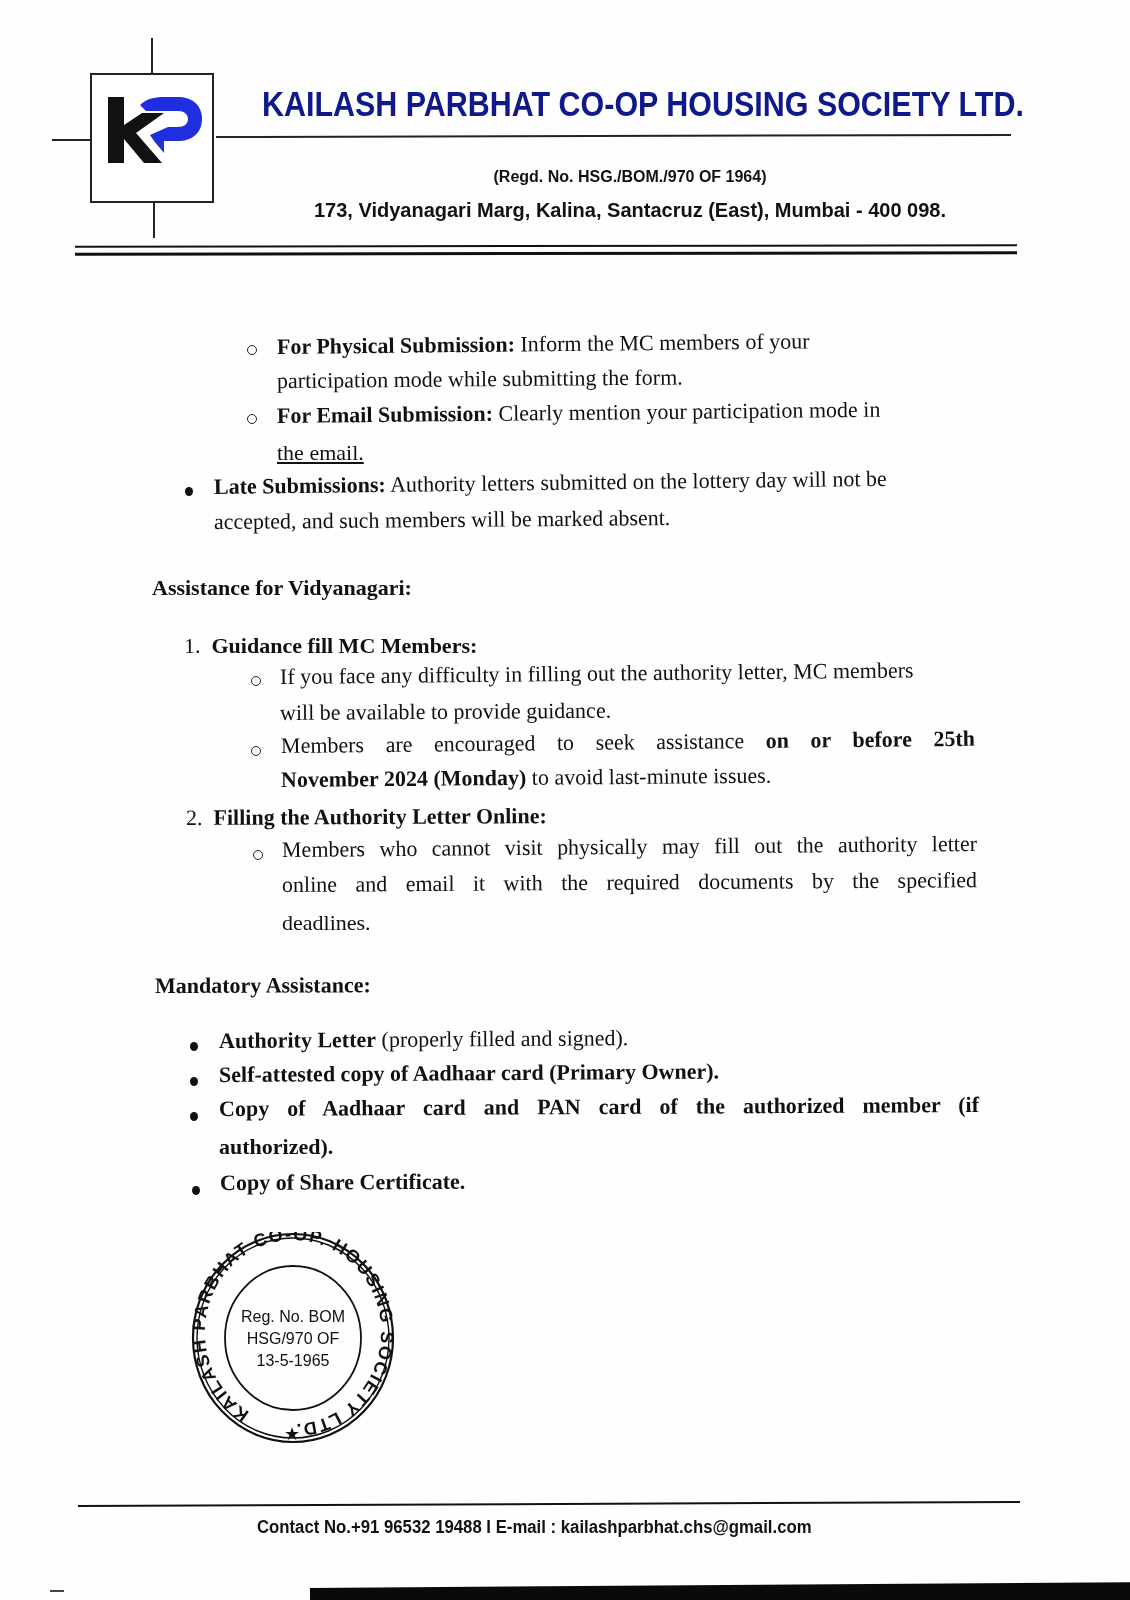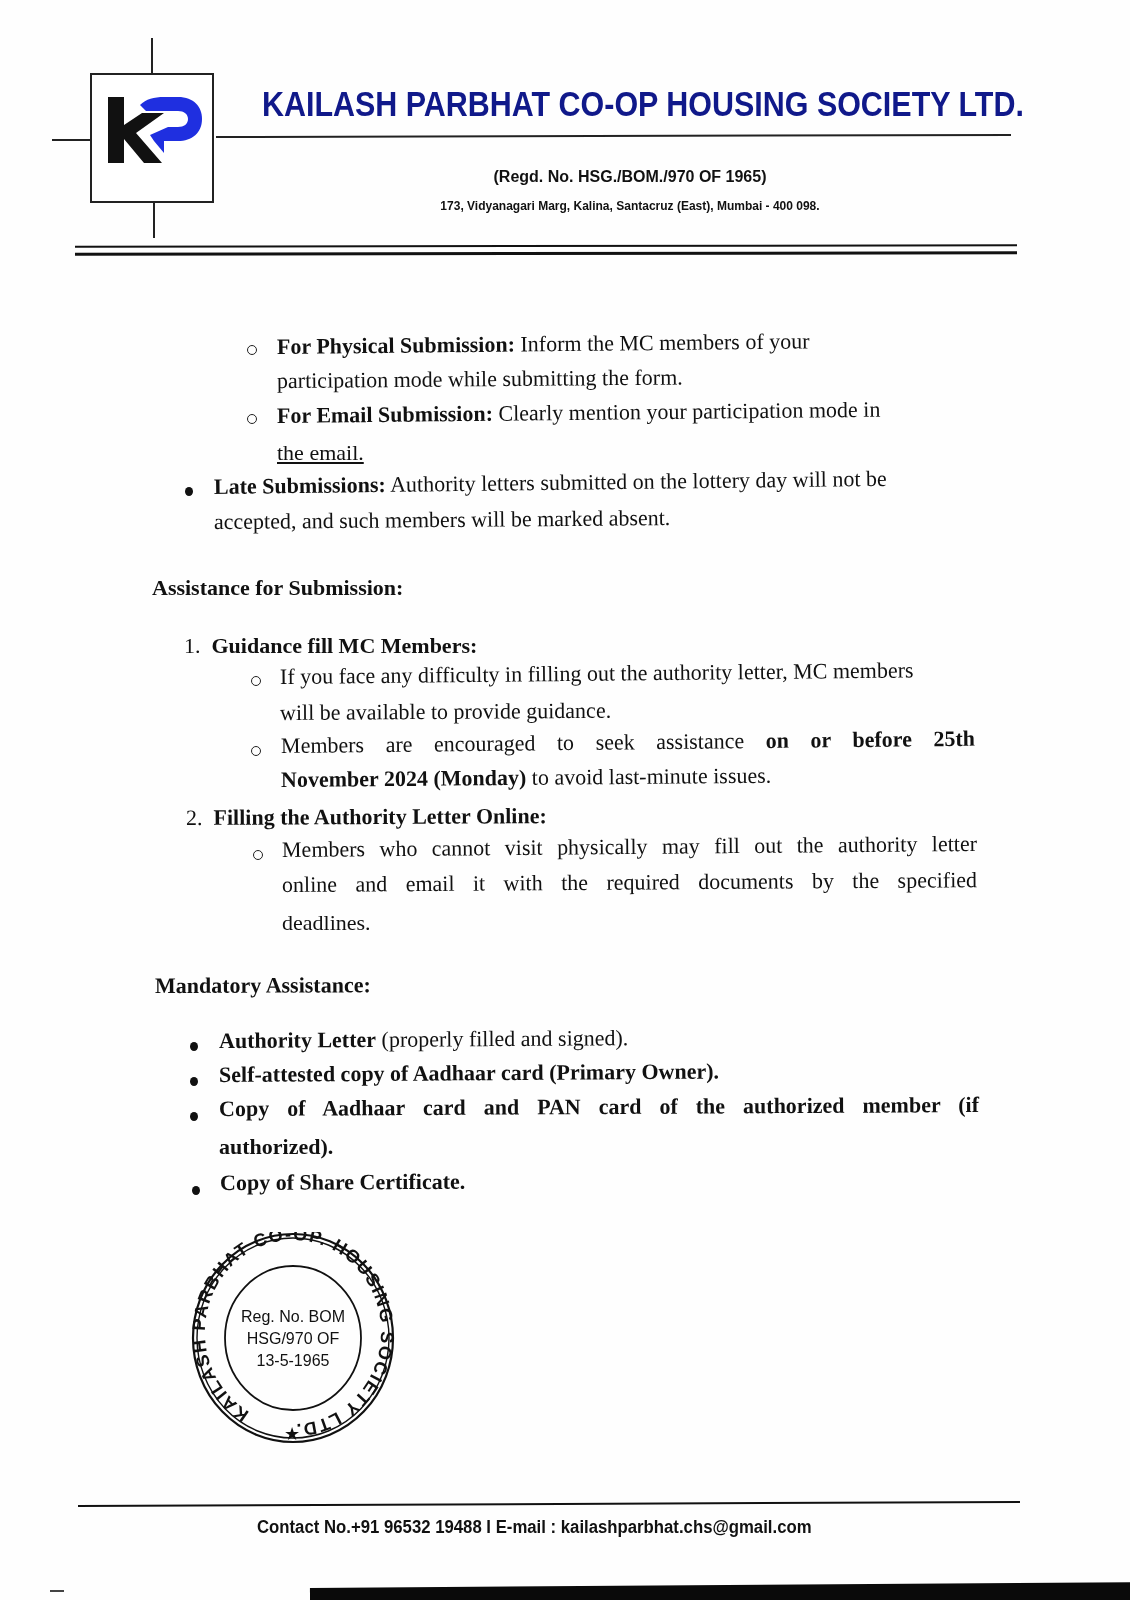--- a/index.html
+++ b/index.html
@@ -7,21 +7,21 @@
   .page { position: absolute; inset: 0; background: #fefefe; }
 
   
   .crosshair-v { position: absolute; width: 2px; background: #222; }
   .crosshair-h { position: absolute; height: 2px; background: #222; }
   .logo-box { position: absolute; left: 90px; top: 73px; width: 124px; height: 130px; border: 2px solid #222; background: #fff; box-sizing: border-box; }
   .logo-box svg { position: absolute; left: 14px; top: 20px; }
   .org-name { position: absolute; left: 262px; top: 84px; font-family: "Liberation Sans", sans-serif; font-weight: bold; font-size: 35px; color: #10198a; letter-spacing: 0px; transform: scaleX(0.87); transform-origin: left top; white-space: nowrap; }
   .header-rule { position: absolute; left: 216px; top: 135px; width: 795px; height: 2px; background: #222; transform: rotate(-0.15deg); }
   .regd { position: absolute; left: 0; width: 1130px; top: 168px; text-align: center; font-family: "Liberation Sans", sans-serif; font-weight: bold; font-size: 16px; padding-left: 130px; box-sizing: border-box; color: #111; }
-  .address { position: absolute; left: 0; width: 1130px; top: 199px; text-align: center; font-family: "Liberation Sans", sans-serif; font-weight: bold; font-size: 12px; padding-left: 130px; box-sizing: border-box; color: #111; }
+  .address { position: absolute; left: 0; width: 1130px; top: 199px; text-align: center; font-family: "Liberation Sans", sans-serif; font-weight: bold; font-size: 20px; padding-left: 130px; box-sizing: border-box; color: #111; }
   .double-rule-1 { position: absolute; left: 75px; top: 245px; width: 942px; height: 2px; background: #111; transform: rotate(-0.08deg); }
   .double-rule-2 { position: absolute; left: 75px; top: 252px; width: 942px; height: 3px; background: #111; transform: rotate(-0.08deg); }
 
   
   .doc { font-family: "Liberation Serif", serif; font-size: 22px; color: #111; }
   .line { position: absolute; white-space: nowrap; transform-origin: left center; }
   .b { font-weight: bold; }
   .bullet-hollow { position: absolute; width: 8px; height: 8px; border: 1.5px solid #222; border-radius: 50%; }
   .bullet-solid { position: absolute; width: 8px; height: 9px; background: #111; border-radius: 50%; }
   .justify { text-align: justify; text-align-last: justify; display: inline-block; }
@@ -45,21 +45,21 @@
     <div class="crosshair-v" style="left:153px; top:203px; height:35px;"></div>
     <div class="crosshair-h" style="left:52px; top:139px; width:40px;"></div>
     <div class="logo-box">
       <svg width="96" height="72" viewBox="0 0 96 72">
         <polygon points="2,2 18,2 18,30 36,18 58,18 30,38 56,68 38,68 18,44 18,68 2,68" fill="#111"></polygon>
         <path d="M34,10 C40,4 48,2 58,2 L72,2 C88,2 96,12 96,24 C96,38 86,46 72,46 L58,46 L58,58 L48,46 L44,40 L62,32 L72,32 C78,32 82,29 82,24 C82,19 78,16 72,16 L58,16 L40,16 Z" fill="#1f2fe0"></path>
       </svg>
     </div>
     <div class="org-name">KAILASH PARBHAT CO-OP HOUSING SOCIETY LTD.</div>
     <div class="header-rule"></div>
-    <div class="regd">(Regd. No. HSG./BOM./970 OF 1965)</div>
+    <div class="regd">(Regd. No. HSG./BOM./970 OF 1964)</div>
     <div class="address">173, Vidyanagari Marg, Kalina, Santacruz (East), Mumbai - 400 098.</div>
     <div class="double-rule-1"></div>
     <div class="double-rule-2"></div>
   </div>
 
   <div class="doc">
 
     <div>
       <span class="bullet-hollow" style="left:247px; top:345px;"></span>
       <div class="line" style="left:277px; top:334px; transform:rotate(-0.6deg);">
@@ -76,21 +76,21 @@
     </div>
 
     <div>
       <span class="bullet-solid" style="left:185px; top:487px;"></span>
       <div class="line" style="left:214px; top:474px; transform:rotate(-0.7deg);">
         <span class="b">Late Submissions:</span><span> Authority letters submitted on the lottery day will not be</span>
       </div>
       <div class="line" style="left:214px; top:509px; transform:rotate(-0.5deg);">accepted, and such members will be marked absent.</div>
     </div>
 
-    <div class="line b" style="left:152px; top:575px;">Assistance for Submission:</div>
+    <div class="line b" style="left:152px; top:575px;">Assistance for Vidyanagari:</div>
 
     <div>
       <div class="line" style="left:184px; top:633px;">
         <span>1.</span>&nbsp;
         <span class="b">Guidance fill MC Members:</span>
       </div>
       <span class="bullet-hollow" style="left:251px; top:676px;"></span>
       <div class="line" style="left:280px; top:664px; transform:rotate(-0.6deg);">If you face any difficulty in filling out the authority letter, MC members</div>
       <div class="line" style="left:280px; top:700px; transform:rotate(-0.4deg);">will be available to provide guidance.</div>
 

